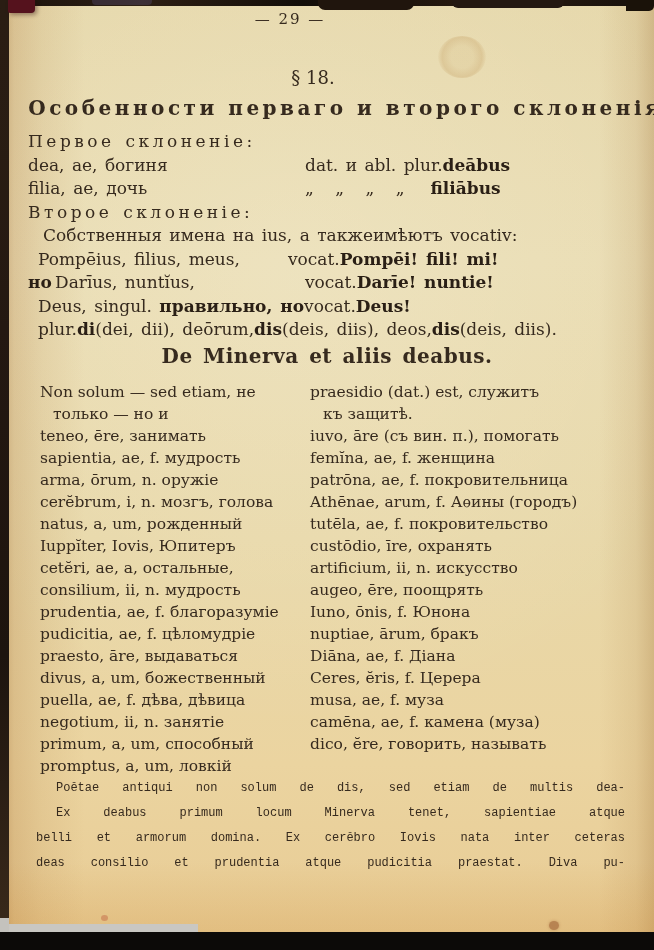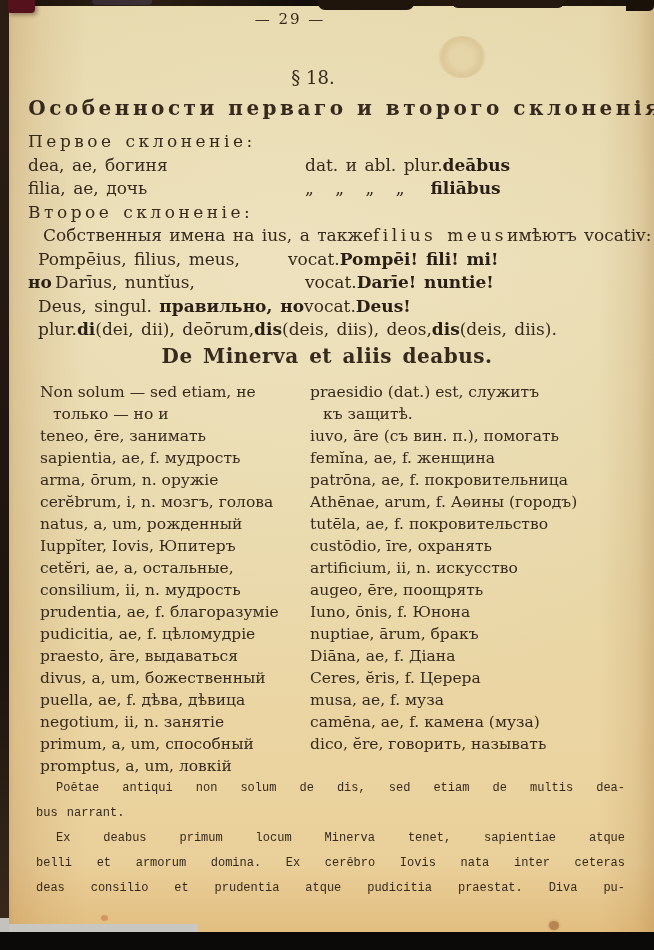--- a/index.html
+++ b/index.html
@@ -92,21 +92,20 @@
       <span class="b">deābus</span>
     </div>
     <div class="line">
       <span class="l1">filia, ae, дочь</span>
       <span class="ditto">„ „ „ „</span>
       <span class="b ditto-val">filiābus</span>
     </div>
     <div class="line lsp">Второе склоненіе:</div>
     <div class="line note-line">
       <span>Собственныя имена на ius, а также </span>
-      <span class="lsp">filius meus</span>
       <span> имѣютъ vocativ:</span>
     </div>
     <div class="line">
       <span class="l2 indent27">Pompēius, filius, meus,</span>
       <span>vocat. </span>
       <span class="b">Pompēi! fili! mi!</span>
     </div>
     <div class="line">
       <span class="no-prefix b">но</span>
       <span class="l2">Darīus, nuntĭus,</span>
@@ -169,19 +168,18 @@
       <div class="vline">Diāna, ae, f. Діана</div>
       <div class="vline">Ceres, ĕris, f. Церера</div>
       <div class="vline">musa, ae, f. муза</div>
       <div class="vline">camēna, ae, f. камена (муза)</div>
       <div class="vline">dico, ĕre, говорить, называть</div>
     </div>
 
   <div class="paragraphs">
 
   <div class="pline ind">Poĕtae antiqui non solum de dis, sed etiam de multis dea-</div>
-      <div class="pline short">bus narrant.</div>
       <div class="pline ind">Ex deabus primum locum Minerva tenet, sapientiae atque</div>
       <div class="pline">belli et armorum domina. Ex cerĕbro Iovis nata inter ceteras</div>
       <div class="pline">deas consilio et prudentia atque pudicitia praestat. Diva pu-</div>
     </div>
 
 </div>
 
 </body></html>

